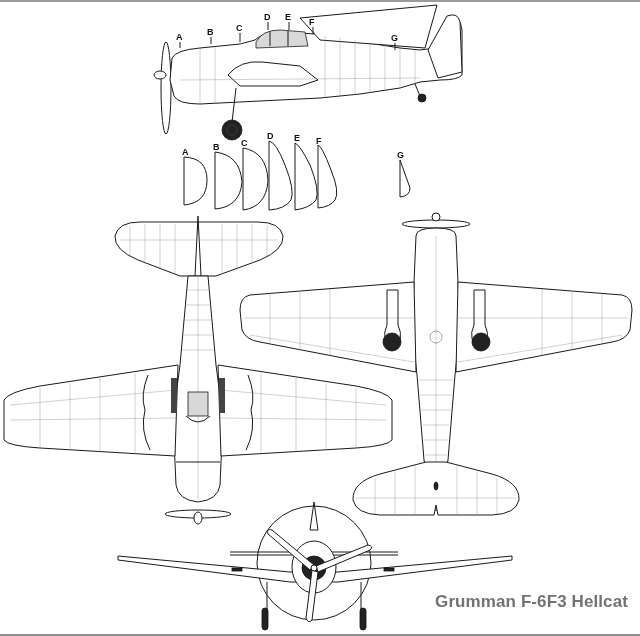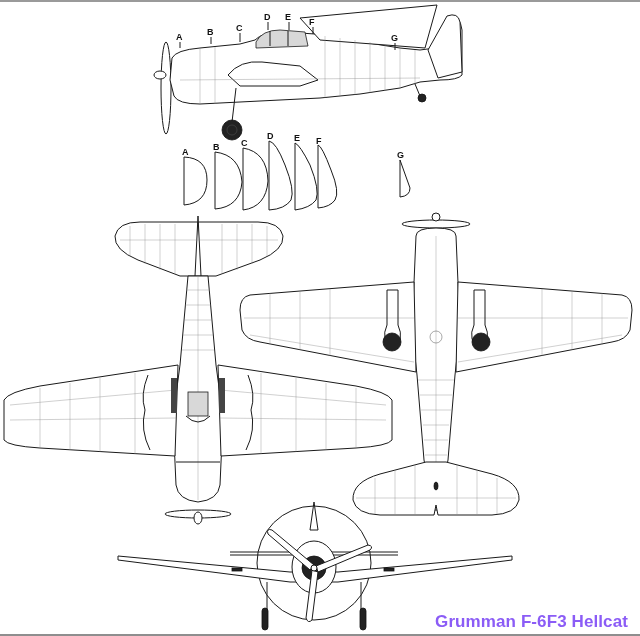--- a/index.html
+++ b/index.html
@@ -6,21 +6,21 @@
   body { width:640px; height:636px; position:relative; overflow:hidden; font-family:"Liberation Sans", sans-serif; }
   .edge-top { position:absolute; left:0; top:0; width:640px; height:2px; background:#9a9a9a; }
   .edge-bottom { position:absolute; left:0; bottom:0; width:640px; height:2px; background:#8e8e8e; }
   svg.drawing { position:absolute; left:0; top:0; width:640px; height:636px; }
   .ln { fill:none; stroke:#1a1a1a; stroke-width:1; }
   .thin { fill:none; stroke:#555; stroke-width:0.5; }
   .panel { fill:none; stroke:#888; stroke-width:0.4; }
   .fillw { fill:#fff; stroke:#1a1a1a; stroke-width:1; }
   .glass { fill:#d8d8d8; stroke:#1a1a1a; stroke-width:0.8; }
   .dark { fill:#222; stroke:#111; stroke-width:0.8; }
-  .caption { position:absolute; right:12px; top:612px; font-family:"Liberation Sans", sans-serif; font-weight:bold; font-size:17px; color:#8b5cf6; letter-spacing:0.1px; white-space:nowrap;margin-left:22px; }
+  .caption { position:absolute; right:12px; top:592px; font-family:"Liberation Sans", sans-serif; font-weight:bold; font-size:17px; color:#737373; letter-spacing:0.1px; white-space:nowrap;margin-left:22px; }
   .label { position:absolute; font-family:"Liberation Sans", sans-serif; font-weight:bold; font-size:9px; color:#111; line-height:9px; }
 </style>
 </head>
 <body>
 
 <div class="edge-top"></div>
 
 <svg class="drawing" viewBox="0 0 640 636">
 
   <g>

